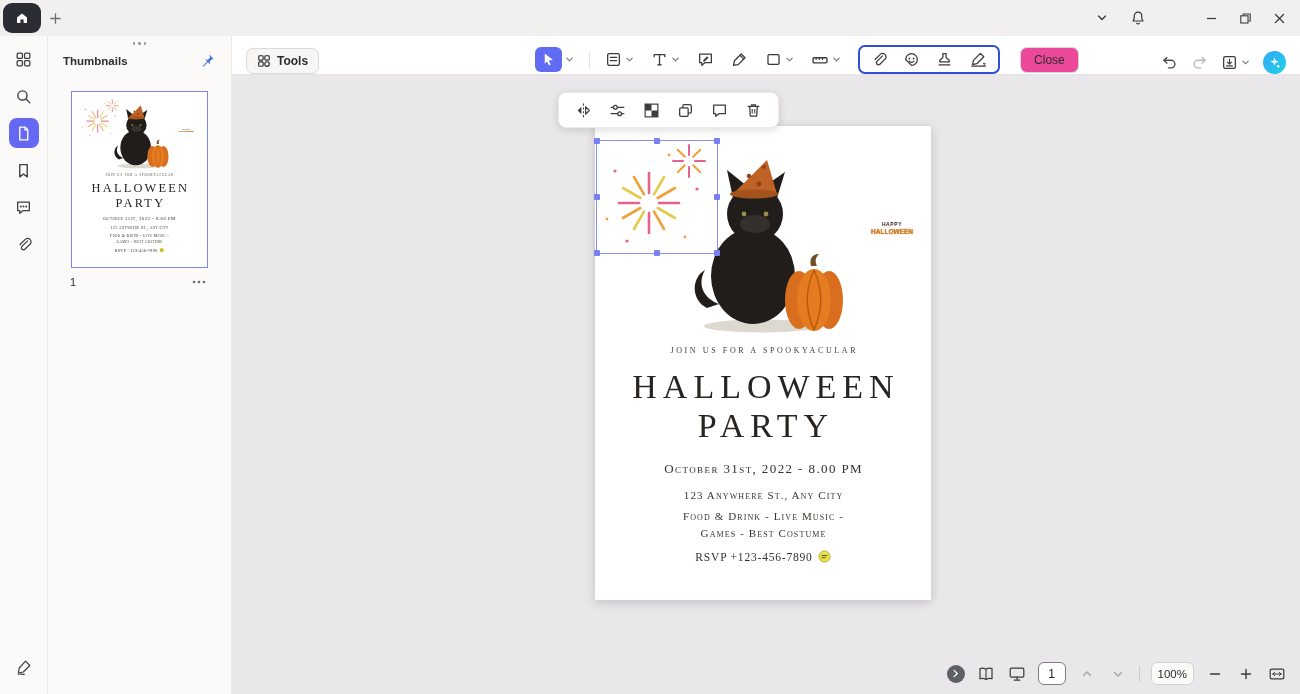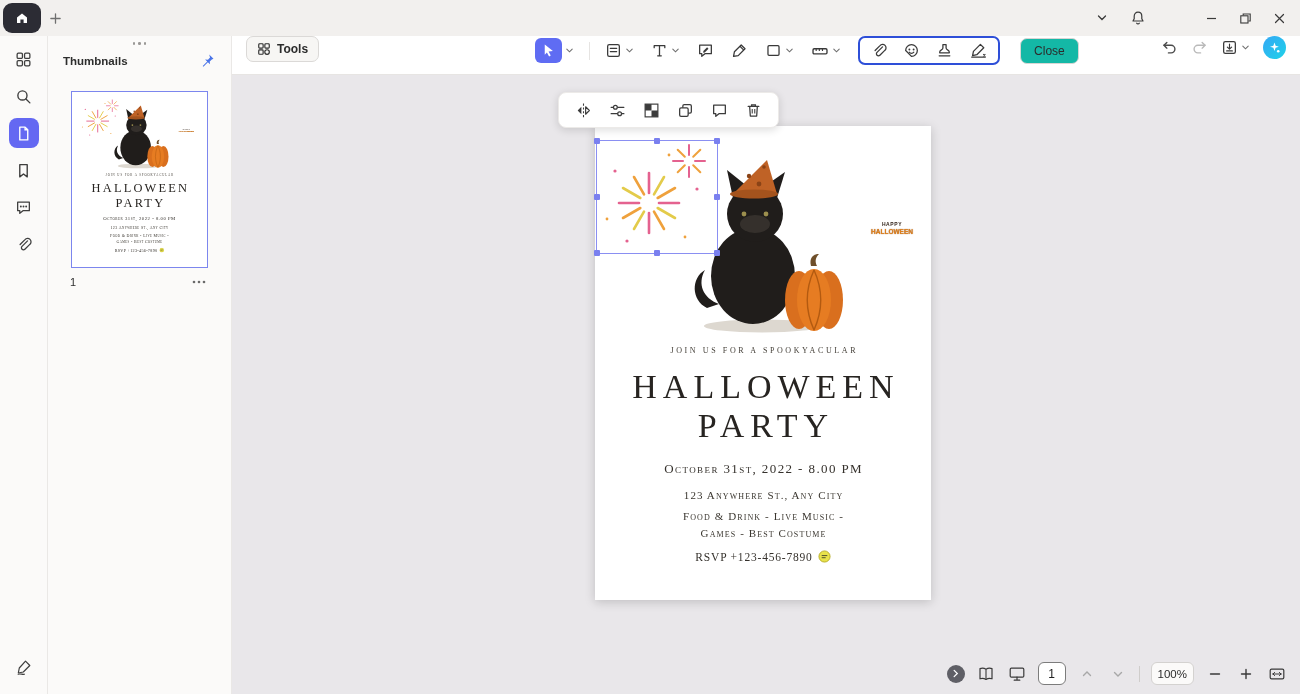--- a/index.html
+++ b/index.html
@@ -39,29 +39,29 @@
   .thumb-card{margin:15px auto 0;width:137px;height:177px;background:#fff;border:1.5px solid #7c86ee;position:relative;overflow:hidden;cursor:pointer}
   .thumb-slot{width:123px;height:173px;margin:1px auto 0;overflow:hidden;position:relative}
   .thumb-slot .invite{transform:scale(0.365);transform-origin:top left}
   .thumb-meta{width:139px;margin:6px auto 0;display:flex;align-items:center;font-size:11px;color:#2e2e2e}
   .thumb-menu{margin-left:auto;width:20px;height:16px;color:#6a6a6a}
 
   
   .main{flex:1;display:flex;flex-direction:column;min-width:0}
 
   
-  .toolbar{flex:0 0 39px;background:#fff;border-bottom:1px solid #e7e5e3;display:flex;align-items:flex-start;padding:0 14px}
+  .toolbar{flex:0 0 39px;background:#fff;border-bottom:1px solid #e7e5e3;display:flex;align-items:flex-end;padding:0 14px}
   .btn-tools{display:flex;align-items:center;gap:6px;padding:5px 10px;border:1px solid #dbd9d7;border-radius:7px;background:#f7f6f4;font-size:12px;font-weight:bold;color:#2c2c2c}
   .tool-group{display:flex;align-items:center;margin-left:212px;gap:9px}
   .tool-btn{display:flex;align-items:center;gap:3px;padding:4px;border-radius:6px}
   .tool-btn.active-select{background:#5f6cf3;color:#fff;padding:5px 6px}
   .chev{color:#6f6f6f}
   .tool-sep{width:1px;height:18px;background:#e6e4e2;margin:0 2px}
   .hl-group{display:flex;align-items:center;gap:16px;border:2px solid #2e4fd8;border-radius:7px;padding:4px 10px;margin-left:4px}
-  .btn-close{margin-left:11px;padding:5px 13px;border:1px solid #d8d6d4;border-radius:7px;background:#14b8a6;font-size:12px;color:#2c2c2c}
+  .btn-close{margin-left:11px;padding:5px 13px;border:1px solid #d8d6d4;border-radius:7px;background:#ec4899;font-size:12px;color:#2c2c2c}
   .toolbar-right{margin-left:auto;display:flex;align-items:center;gap:13px}
   .dim{color:#b9b9b9}
   .ai-btn{width:23px;height:23px;border-radius:50%;background:linear-gradient(135deg,#35a7f5,#1ed2e8);color:#fff}
 
   
   .canvas{flex:1;position:relative;background:#e9e7ea;min-height:0}
   .float-toolbar{position:absolute;left:326px;top:17px;height:36px;background:#fff;border:1px solid #eceae8;border-radius:8px;box-shadow:0 2px 8px rgba(0,0,0,.14);display:flex;align-items:center;gap:17px;padding:0 16px;z-index:5}
   .ftb-btn{width:17px;height:17px;color:#3c3c3c}
 
   .page{position:absolute;left:363px;top:51px;width:336px;height:474px;background:#fff;box-shadow:0 2px 10px rgba(0,0,0,.18)}

